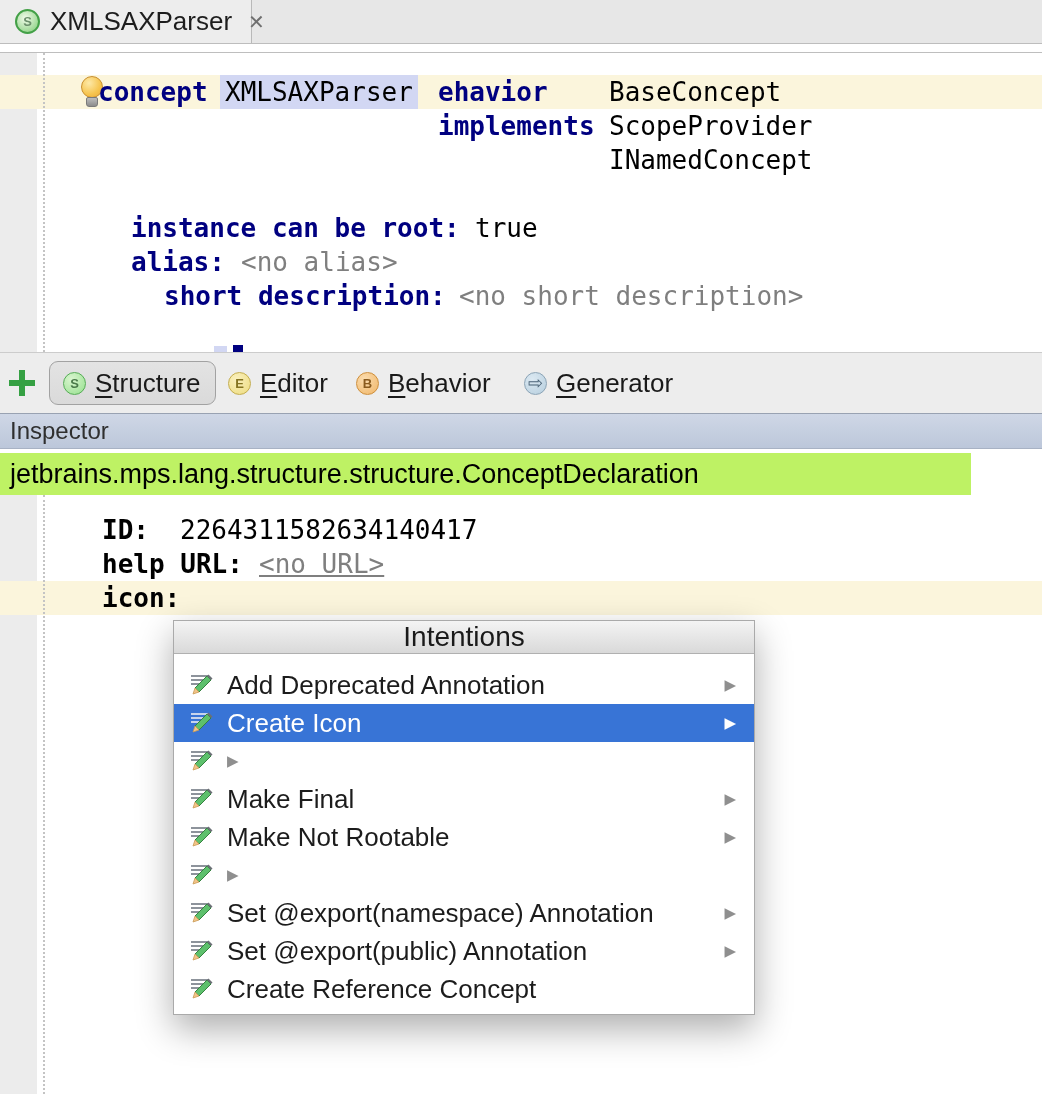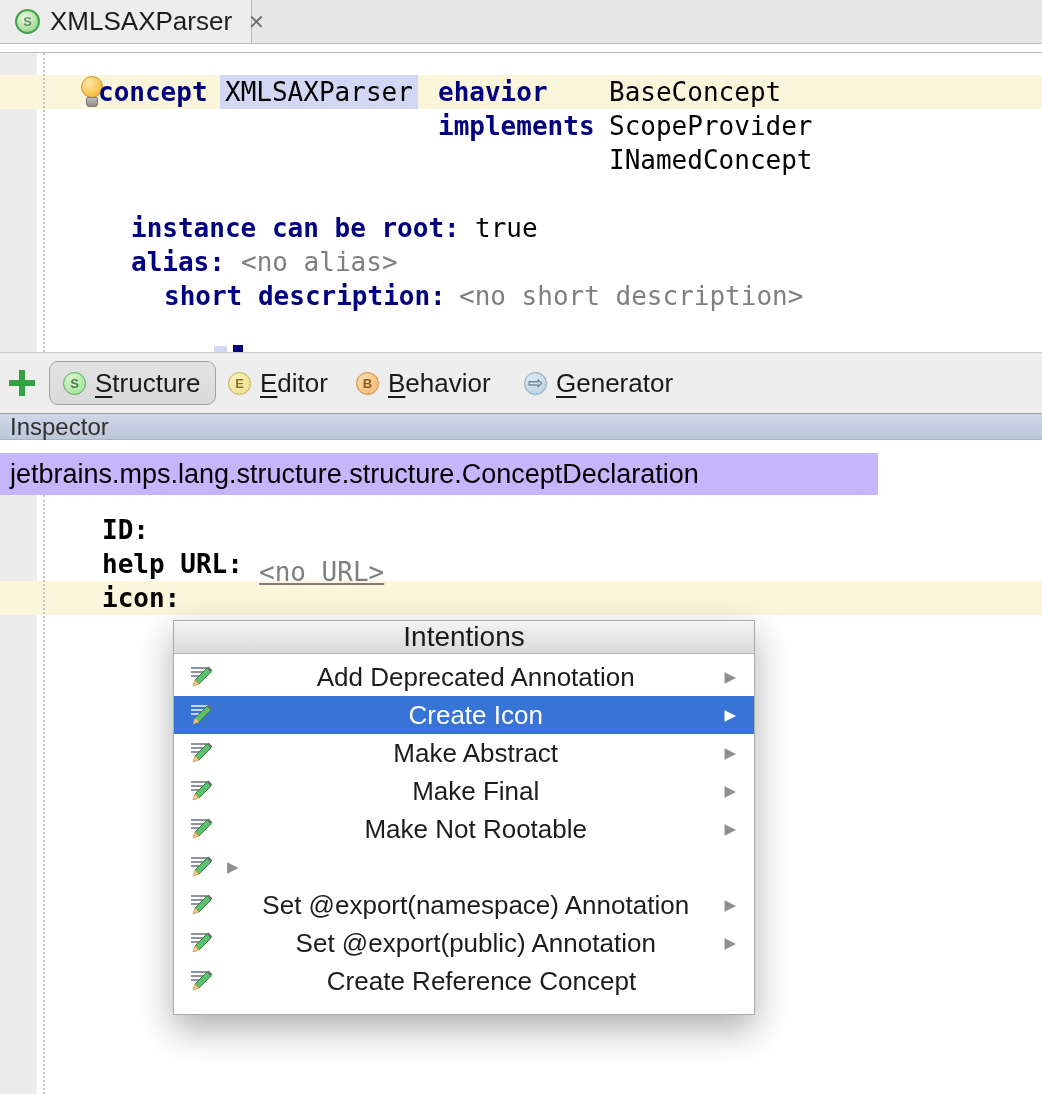--- a/index.html
+++ b/index.html
@@ -62,37 +62,37 @@
   .aspect.selbtn{top:8px;height:44px;background:linear-gradient(#E3E3E3,#DADADA);
           border:1px solid #A2A2A2;border-radius:9px;padding:0 14px 0 13px;box-sizing:border-box;}
   .circ.a{width:23px;height:23px;font-size:13px;}
   .circ.s{background:radial-gradient(circle at 35% 30%,#D9F5CF,#96E08E);border:1.5px solid #56AC56;color:#4A7A4A;}
   .circ.e{background:radial-gradient(circle at 35% 30%,#FAF0BE,#EDDC7F);border:1.5px solid #C4AD4E;color:#857420;}
   .circ.b{background:radial-gradient(circle at 35% 30%,#FBDCAE,#F0B668);border:1.5px solid #CE8F3C;color:#8A5B1E;}
   .circ.g{background:radial-gradient(circle at 35% 30%,#DCE9F2,#B6CEDE);border:1.5px solid #8CA4B6;color:#4C6478;
           font-size:18px;font-weight:normal;}
 
   
-  .insp-header{position:absolute;left:0;top:413px;width:1042px;height:27px;
+  .insp-header{position:absolute;left:0;top:413px;width:1042px;height:36px;
        background:linear-gradient(#CFD7E6,#BCC7DA);border-top:1px solid #99A2B2;
        border-bottom:1px solid #A8B2C4;box-sizing:border-box;
        display:flex;align-items:center;padding-left:10px;font-size:24px;color:#2F2F2F;}
-  .ctxband{position:absolute;left:0;top:453px;width:878px;height:42px;background:#c4b5fd;
+  .ctxband{position:absolute;left:0;top:453px;width:971px;height:42px;background:#bef264;
        display:flex;align-items:center;padding-left:10px;box-sizing:border-box;
        font-size:27px;color:#000;}
   .insp-body{position:absolute;left:0;top:495px;width:1042px;height:599px;background:#fff;overflow:hidden;}
   .bold-black{color:#000;font-weight:bold;}
-  .gray-u{color:#7F7F7F;text-decoration:underline;margin-top:8px;}
+  .gray-u{color:#7F7F7F;text-decoration:underline;}
 
   
   .popup{position:absolute;left:173px;top:620px;width:582px;height:395px;background:#fff;
       border:1px solid #AAAAAA;box-sizing:border-box;box-shadow:0 14px 34px rgba(0,0,0,0.32);z-index:10;}
   .popup-title{height:32px;background:linear-gradient(#F4F4F4,#D9D9D9);border-bottom:1px solid #B0B0B0;
       display:flex;align-items:center;justify-content:center;font-size:28px;color:#1A1A1A;}
-  .popup-items{padding-top:4px;text-align:center;}
+  .popup-items{padding-top:12px;}
   .pitem{height:38px;display:flex;align-items:center;padding:0 18px 0 16px;
       font-size:26px;color:#1C1C1C;cursor:default;}
   .pitem .picon{width:24px;height:24px;margin-right:13px;flex:0 0 auto;}
   .pitem .plabel{flex:1;white-space:nowrap;overflow:hidden;}
   .pitem .parrow{font-size:15px;color:#8F8F8F;flex:0 0 auto;}
   .pitem.selected{background:#3874D6;color:#FFFFFF;}
   .pitem.selected .parrow{color:#FFFFFF;}
 </style>
 </head>
 <body>
@@ -183,20 +183,21 @@
     <span>jetbrains.mps.lang.structure.structure.ConceptDeclaration</span>
   </div>
 
   <div class="insp-body">
     <div class="gutter"></div>
     <div class="curline" style="top:86px;"></div>
     <div class="gutter-dots"></div>
 
     <div class="cline mono" style="top:18px;">
       <span class="tok bold-black" style="left:88px;">ID:</span>
+      <span class="tok plain" style="left:166px;">2264311582634140417</span>
     </div>
 
     <div class="cline mono" style="top:52px;padding-left:48px;">
       <span class="tok bold-black" style="left:88px;">help URL:</span>
       <span class="tok gray-u" style="left:245px;">&lt;no URL&gt;</span>
     </div>
 
     <div class="cline mono" style="top:86px;">
       <span class="tok bold-black" style="left:88px;">icon:</span>
     </div>
@@ -242,21 +243,20 @@
         <svg class="picon" viewBox="0 0 24 24">
           <g stroke="#8D939B" stroke-width="2">
               <line x1="1" y1="3" x2="18" y2="3"></line>
               <line x1="1" y1="7" x2="16" y2="7"></line>
               <line x1="1" y1="11" x2="13" y2="11"></line>
             </g>
           <polygon points="17,3 21,7 9,19 5,15" fill="#5DC06C" stroke="#35813F" stroke-width="1"></polygon>
           <polygon points="18.5,1.5 22.5,5.5 21,7 17,3" fill="#6B7076"></polygon>
           <polygon points="5,15 9,19 3,21" fill="#F2C488" stroke="#C99A55" stroke-width="0.8"></polygon>
         </svg>
-        <span class="plabel">Make Abstract</span>
         <span class="parrow">▶</span>
       </div>
 
       <div class="pitem">
         <svg class="picon" viewBox="0 0 24 24">
           <g stroke="#8D939B" stroke-width="2">
               <line x1="1" y1="3" x2="18" y2="3"></line>
               <line x1="1" y1="7" x2="16" y2="7"></line>
               <line x1="1" y1="11" x2="13" y2="11"></line>
             </g>

